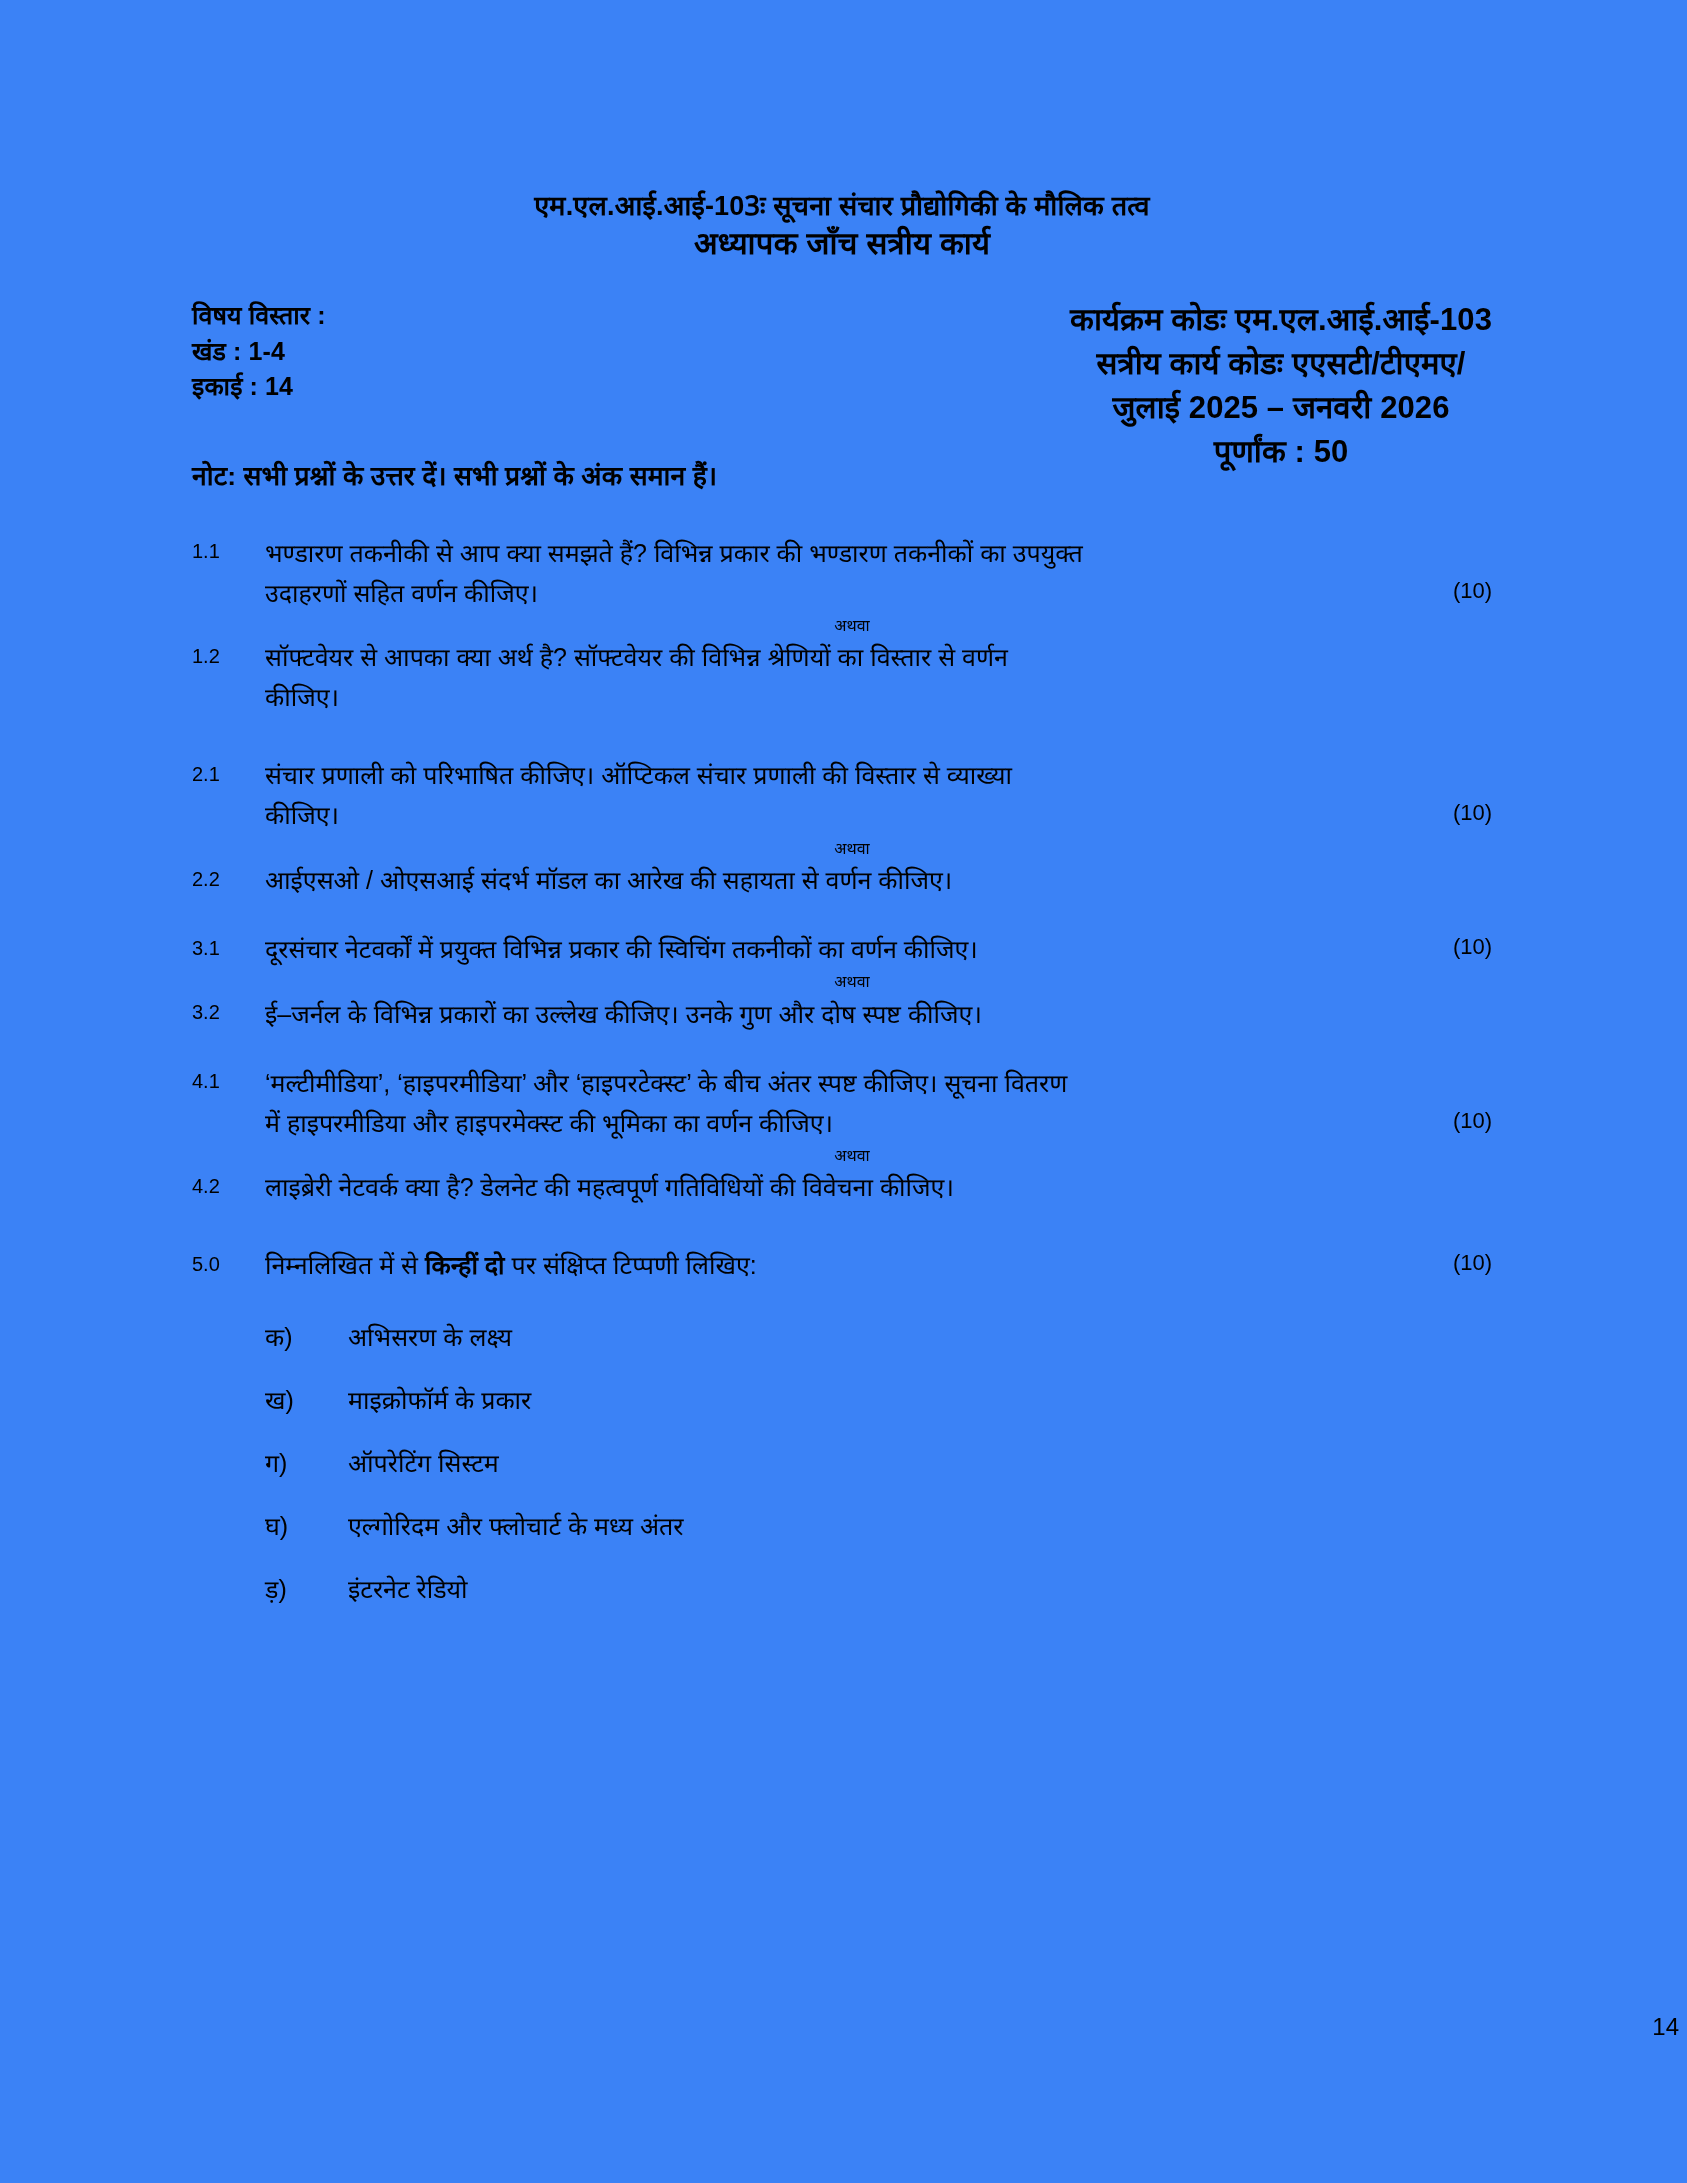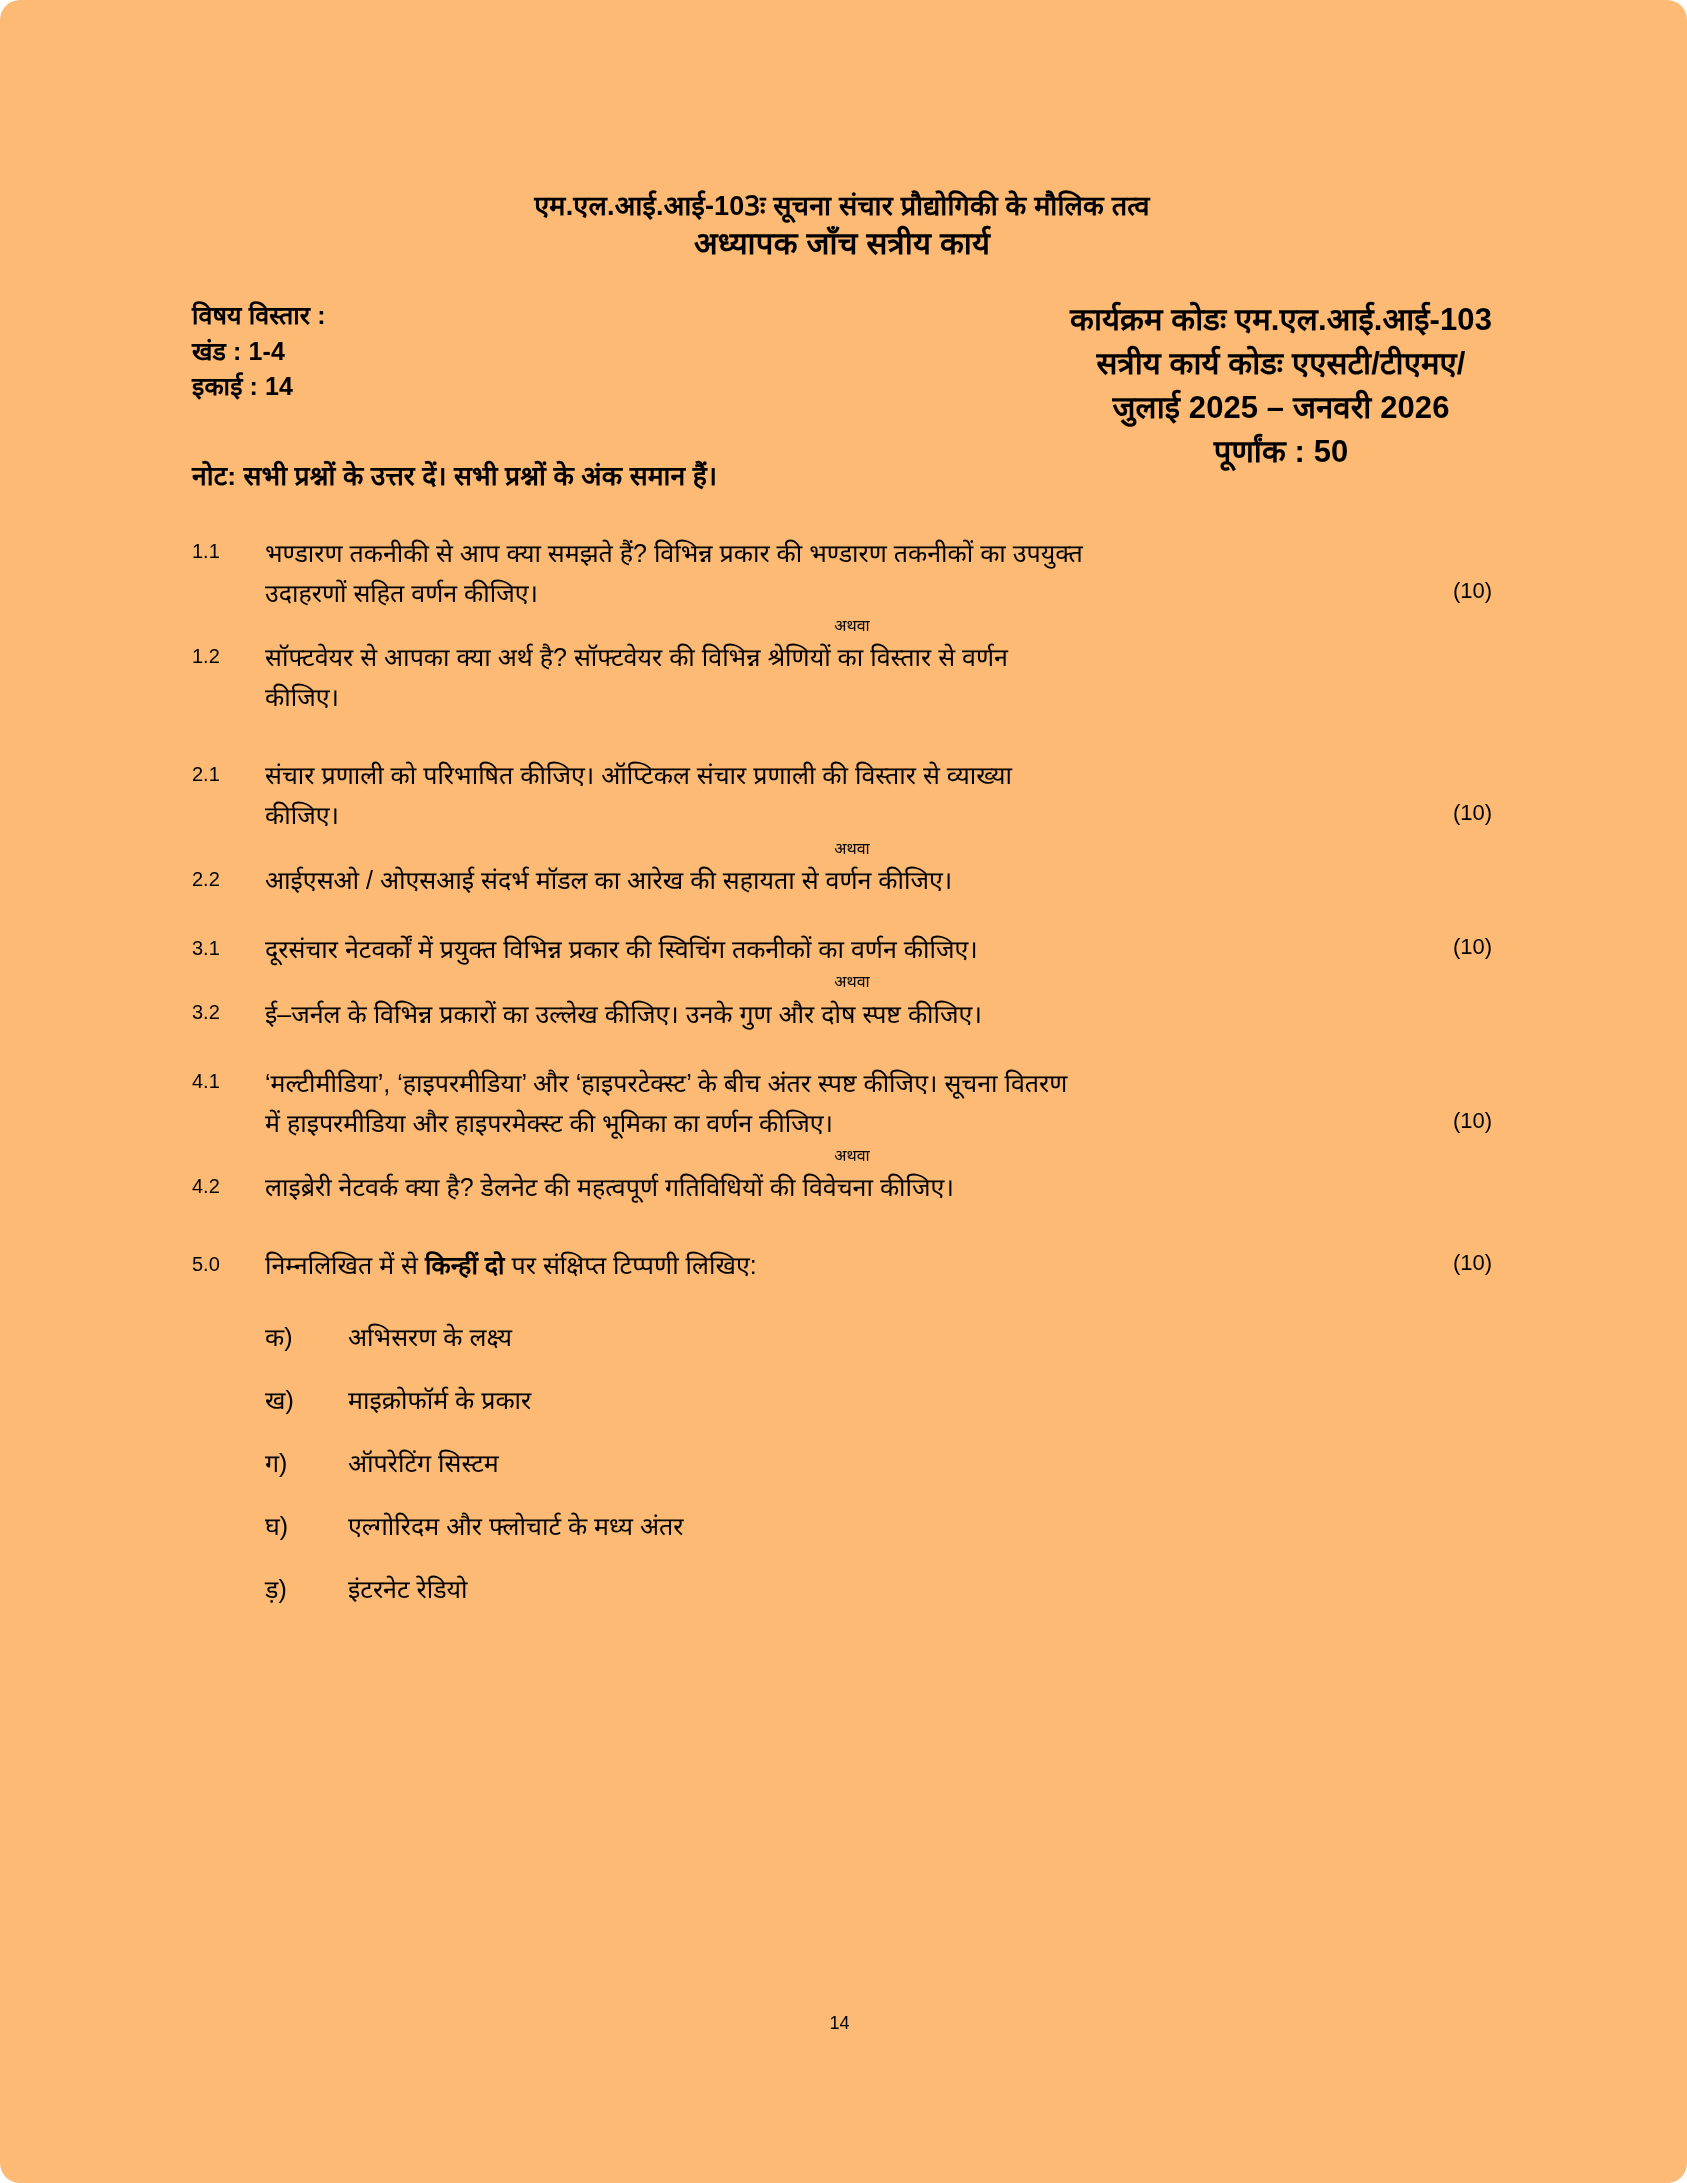--- a/index.html
+++ b/index.html
@@ -9,25 +9,24 @@
     background: #ffffff;
   }
   body {
     font-family: "Liberation Sans", "DejaVu Sans", sans-serif;
     color: #000000;
   }
   .page {
     position: relative;
     width: 1687px;
     height: 2183px;
-    background: #fdba74;
+    background: #3b82f6;
     box-sizing: border-box;
     padding: 0;
     overflow: hidden;
-    border-radius: 20px;
   }
   .content {
     position: absolute;
     left: 192px;
     top: 0;
     width: 1300px;
   }
 
   
   .title-block {
@@ -136,22 +135,22 @@
   .sub-text { flex: 1 1 auto; }
 
   b, strong { font-weight: bold; }
 
   
   .page-number {
     position: absolute;
     left: 0;
     right: 8px;
     top: 2013px;
-    text-align: center;
-    font-size: 18px;
+    text-align: right;
+    font-size: 24px;
   }
 </style>
 </head>
 <body>
 
 <div class="page">
   <div class="content">
 
     <div class="title-block">
       <div>एम.एल.आई.आई-103ः सूचना संचार प्रौद्योगिकी के मौलिक तत्व</div>

